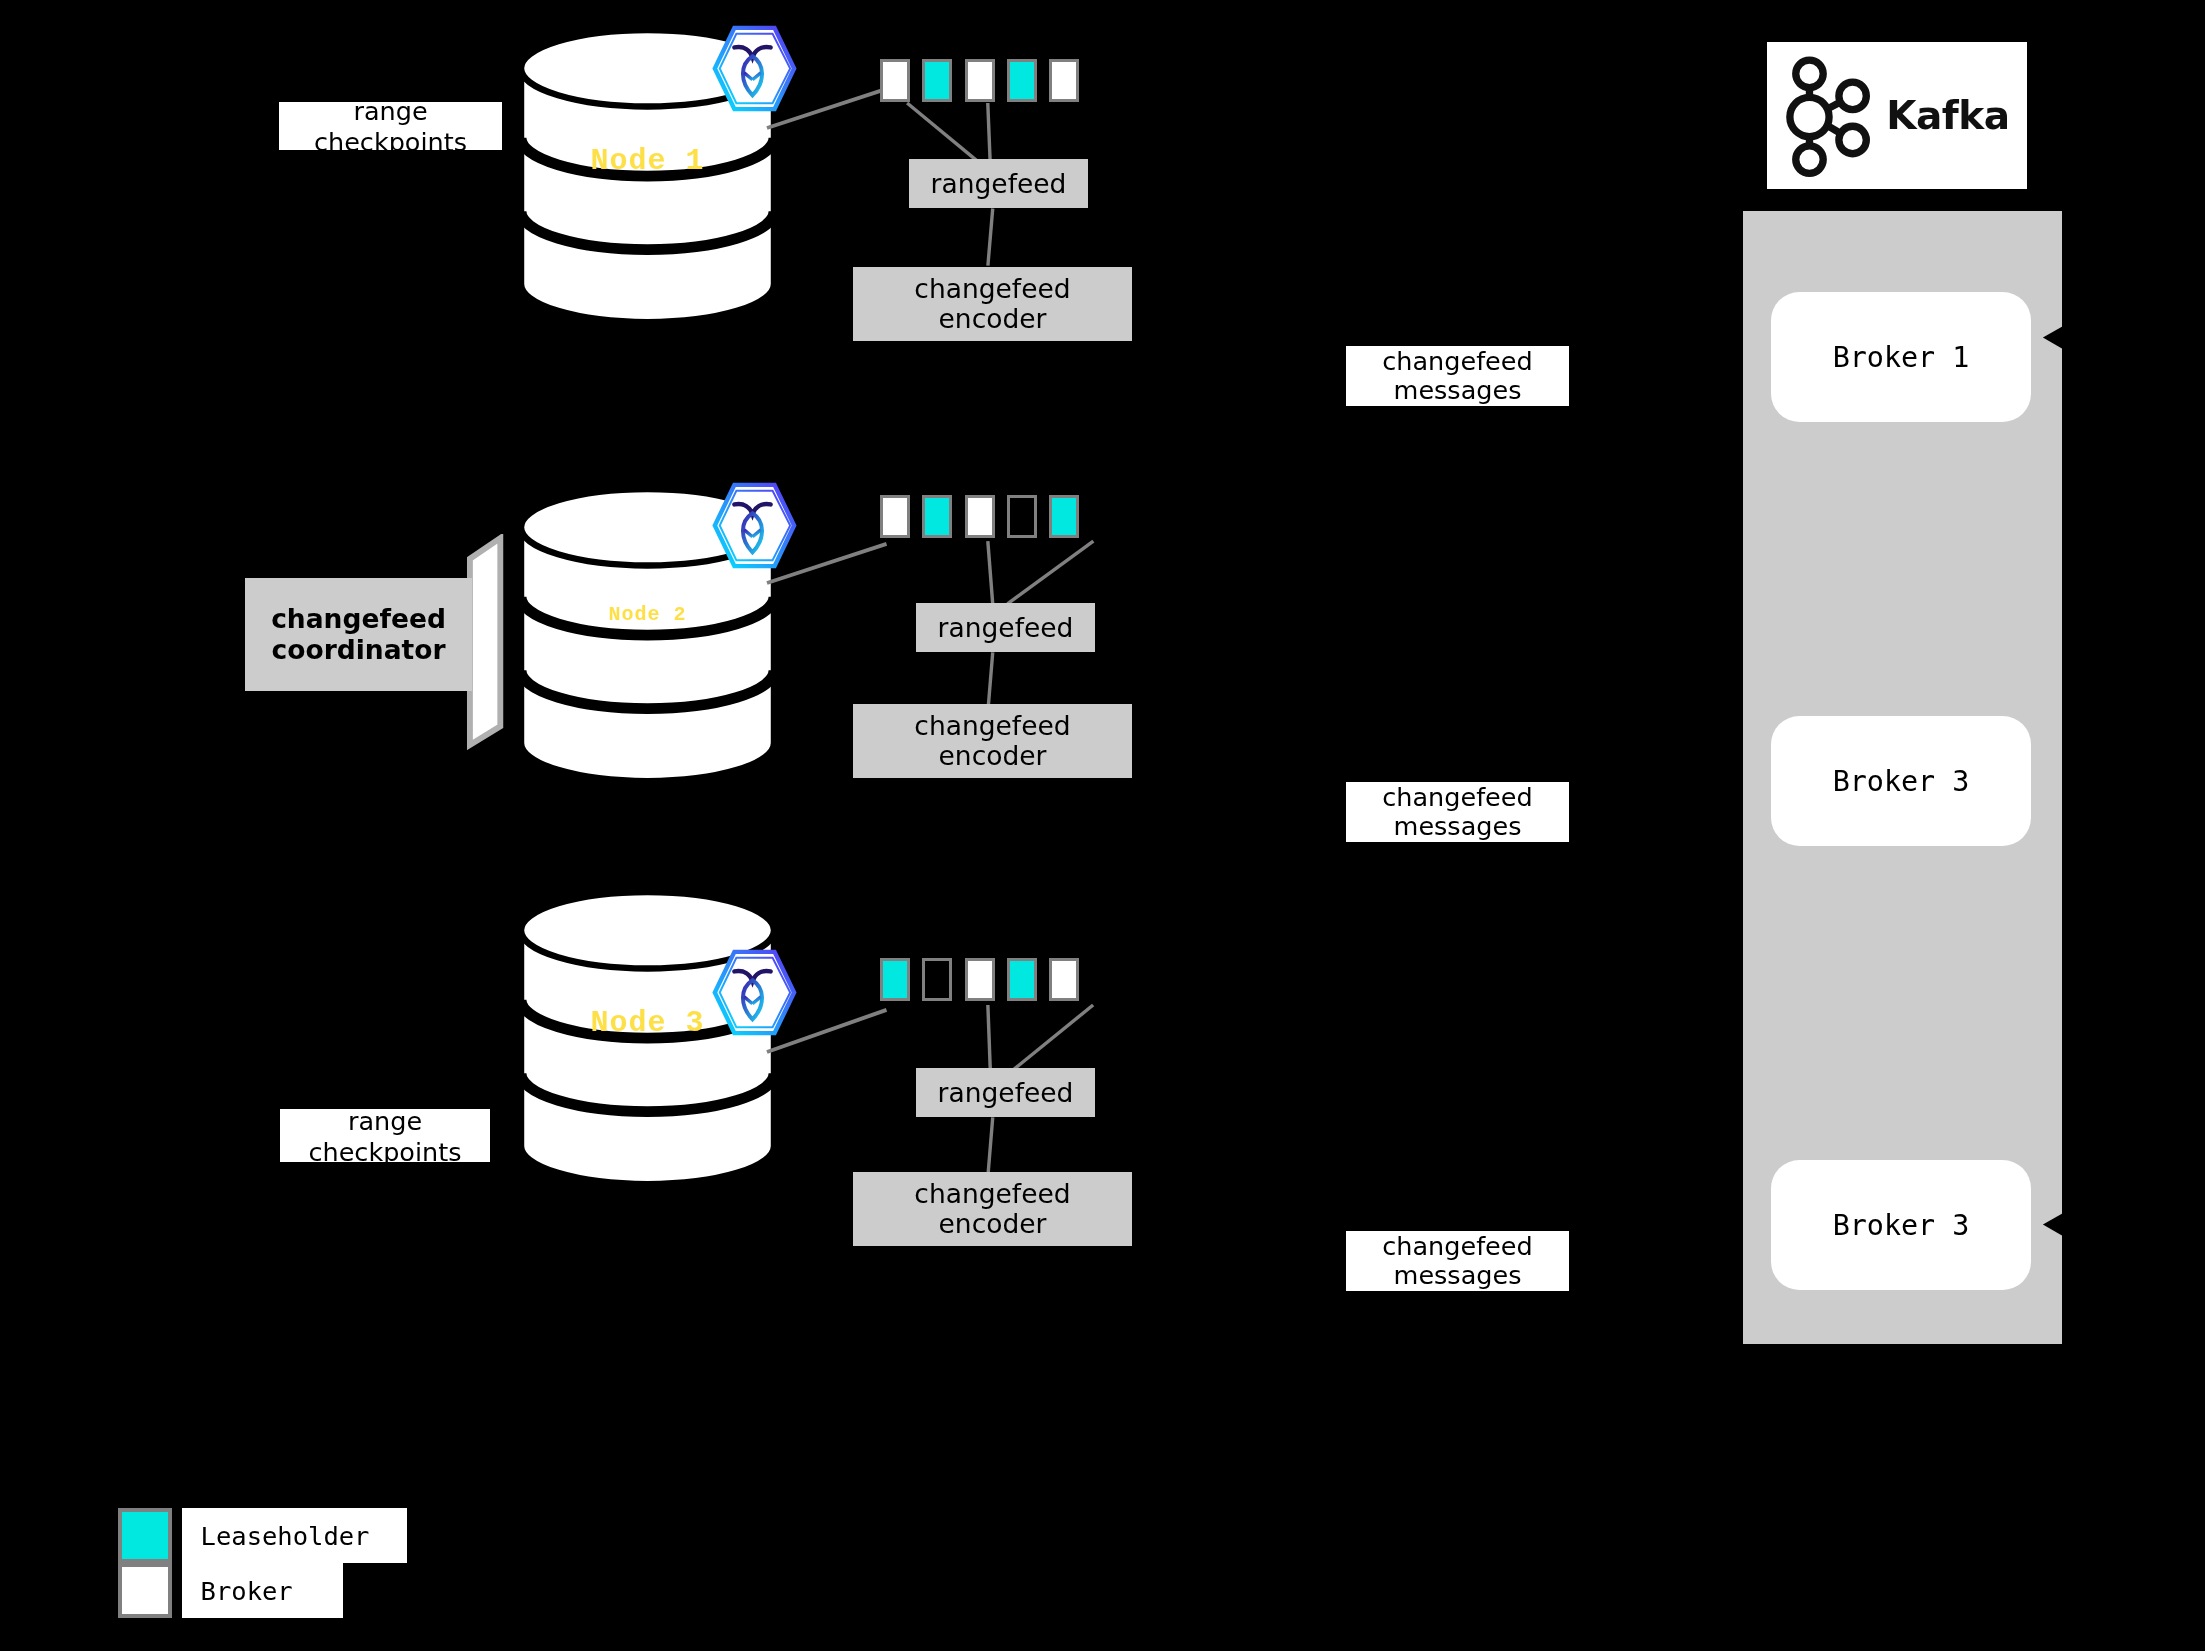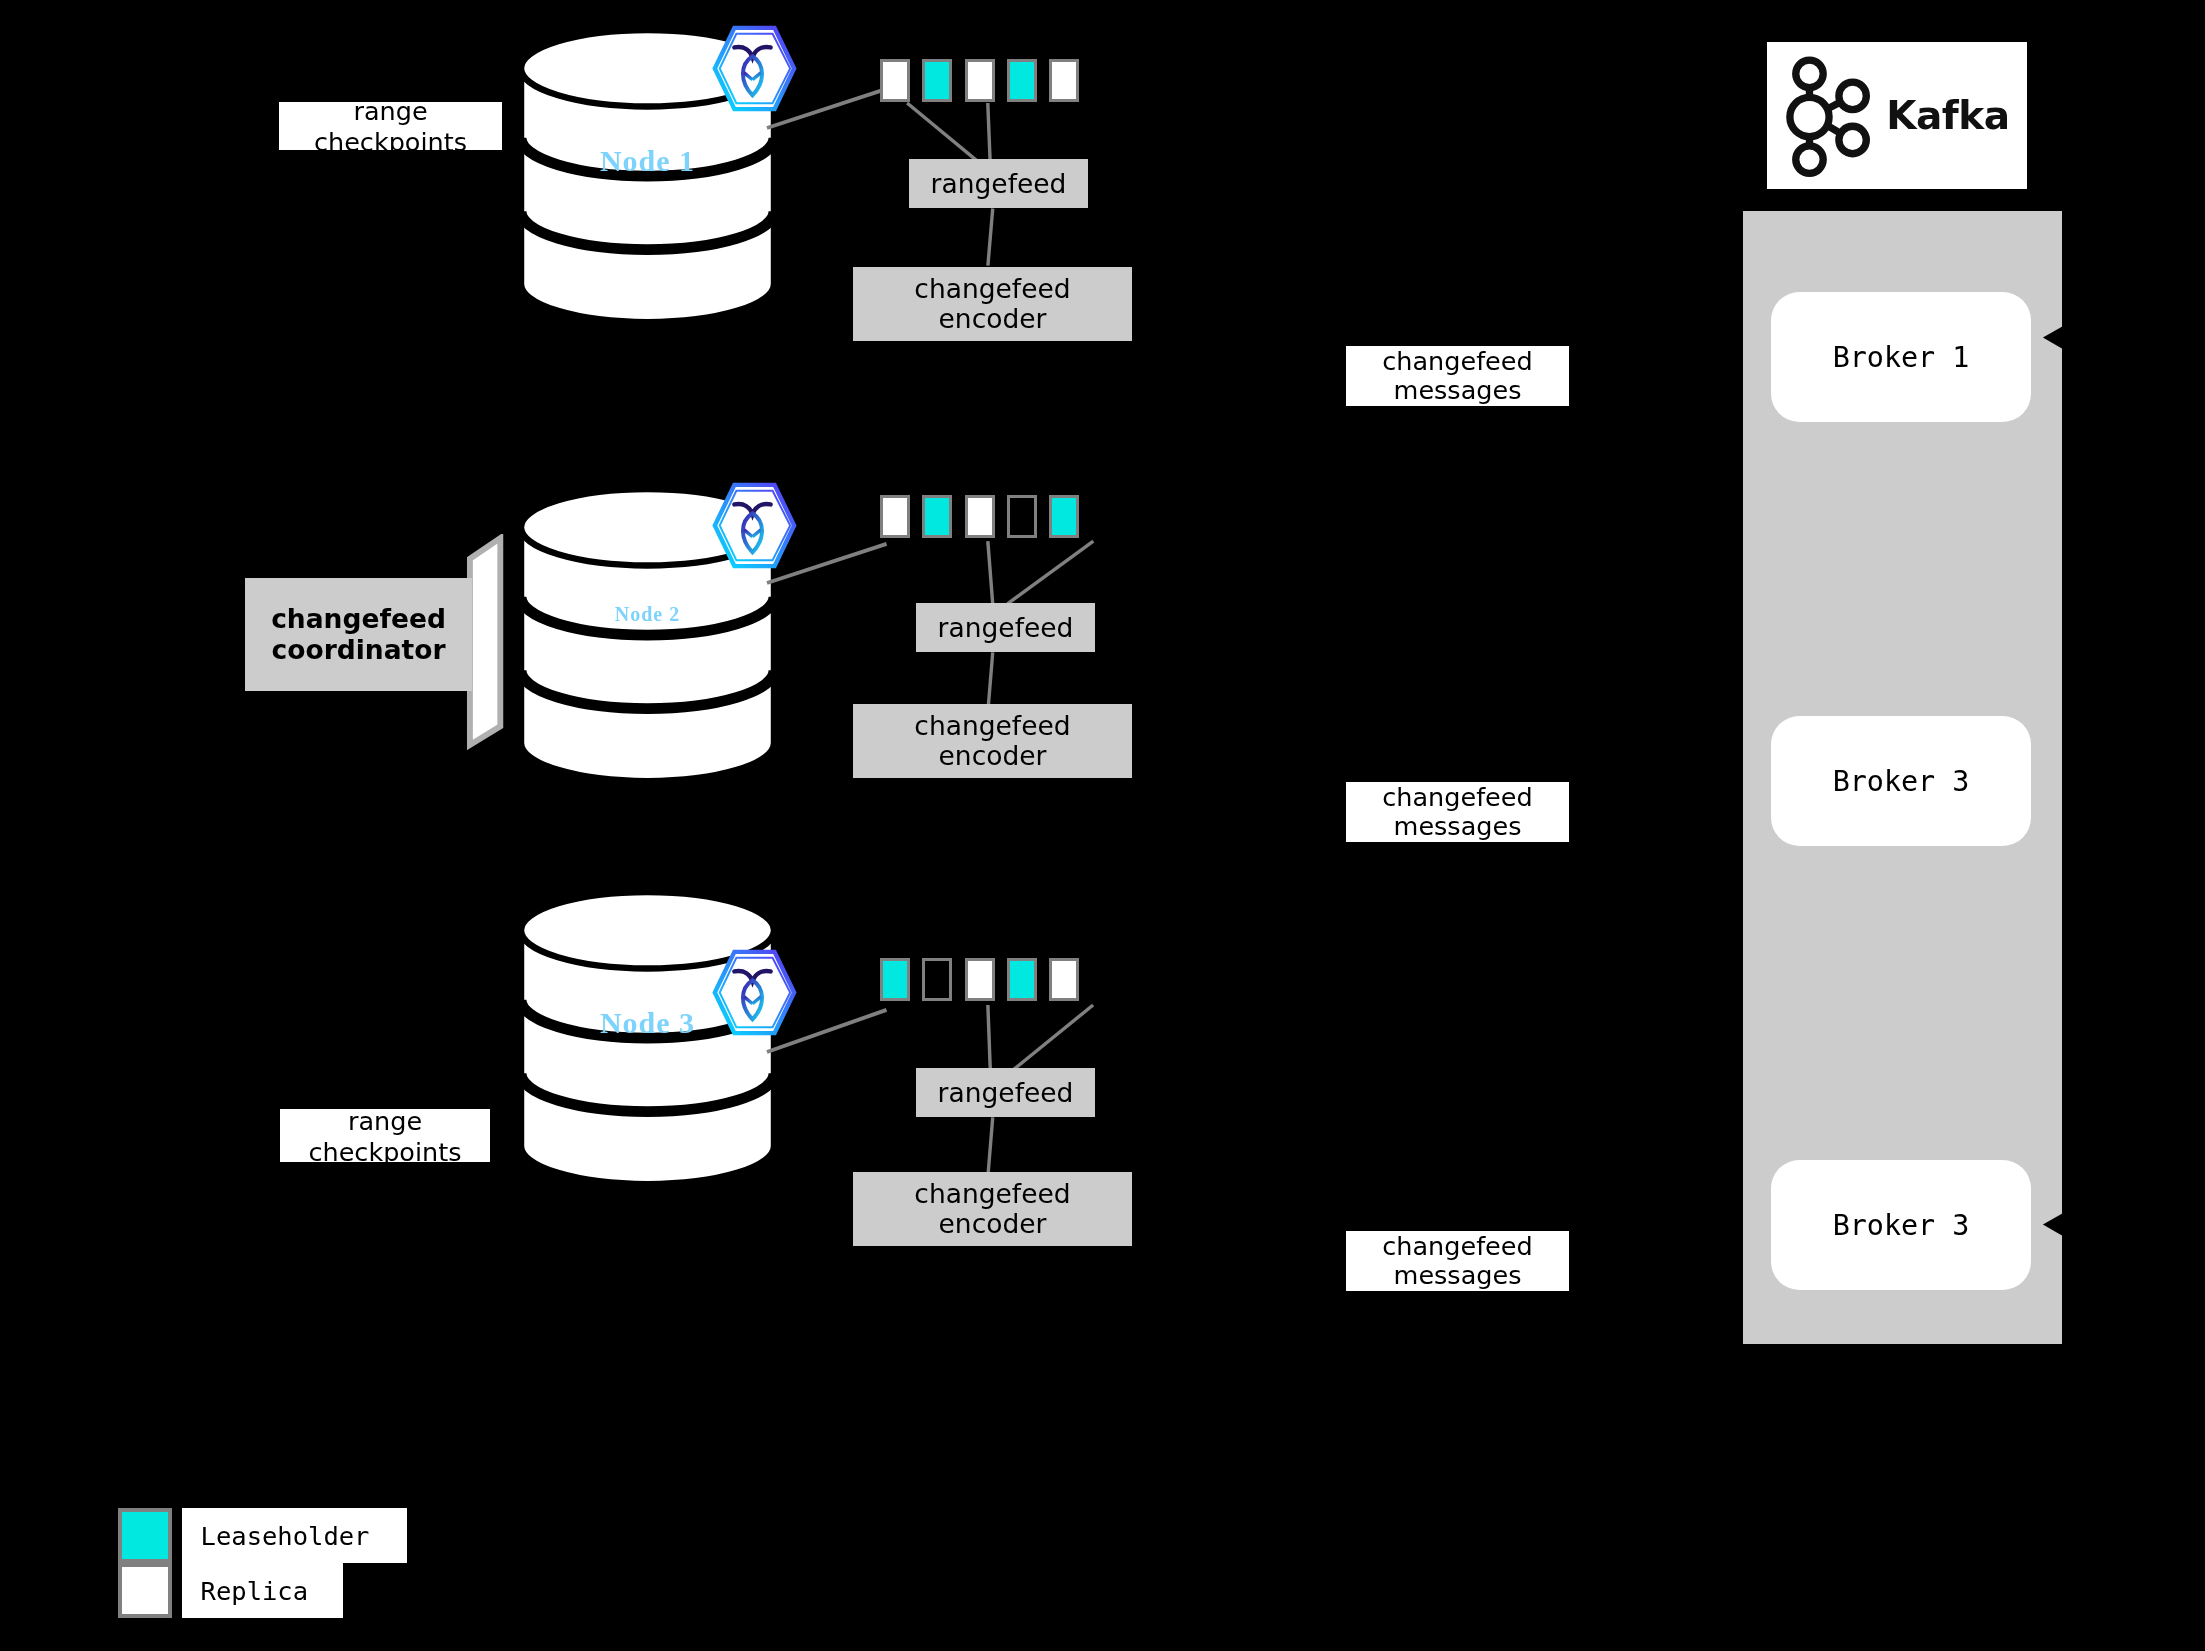--- a/index.html
+++ b/index.html
@@ -13,22 +13,22 @@
           justify-content:center;text-align:center;line-height:1.12;
           font-family:"DejaVu Sans", sans-serif;overflow:visible;}
   .glabel{background:#cccccc;color:#000;display:flex;align-items:center;
           justify-content:center;line-height:1.12;
           font-family:"DejaVu Sans", sans-serif;}
 
   
   .cyl{position:absolute;}
   .cyl svg{display:block;}
   .node-name{position:absolute;width:100%;text-align:center;
-             font-family:Liberation Serif, serif;font-weight:bold;
-             color:#7dd3fc;letter-spacing:1px;}
+             font-family:Liberation Mono, monospace;font-weight:bold;
+             color:#fde047;letter-spacing:1px;}
 
   
   .ranges{position:absolute;display:flex;}
   .rng{width:30px;height:43px;border:3.4px solid #808080;box-sizing:border-box;
        margin-right:12.3px;}
   .rng.lease{background:#00e8e0;}
   .rng.repl{background:#ffffff;}
   .rng.empty{background:transparent;}
 
   
@@ -261,18 +261,18 @@
     <polygon points="48,4 48,52 6,28" fill="#000"></polygon>
   </svg>
   <svg class="abs" style="left:2040px;top:1211px;" width="29" height="29" viewBox="0 0 60 60">
     <polygon points="48,4 48,52 6,28" fill="#000"></polygon>
   </svg>
 
 
   <div class="abs" style="left:118px;top:1508px;">
     <div class="legend-txt abs" style="left:64px;top:0px;width:206px;height:55px;font-size:25.5px;">Leaseholder</div>
     <div class="legend-sw abs" style="left:0px;top:0px;background:#00e8e0;"></div>
-    <div class="legend-txt abs" style="left:64px;top:55px;width:142px;height:55px;font-size:25.5px;">Replica</div>
+    <div class="legend-txt abs" style="left:64px;top:55px;width:142px;height:55px;font-size:25.5px;">Broker</div>
     <div class="legend-sw abs" style="left:0px;top:55px;background:#ffffff;"></div>
   </div>
 
 </div>
 
 
 </body></html>

